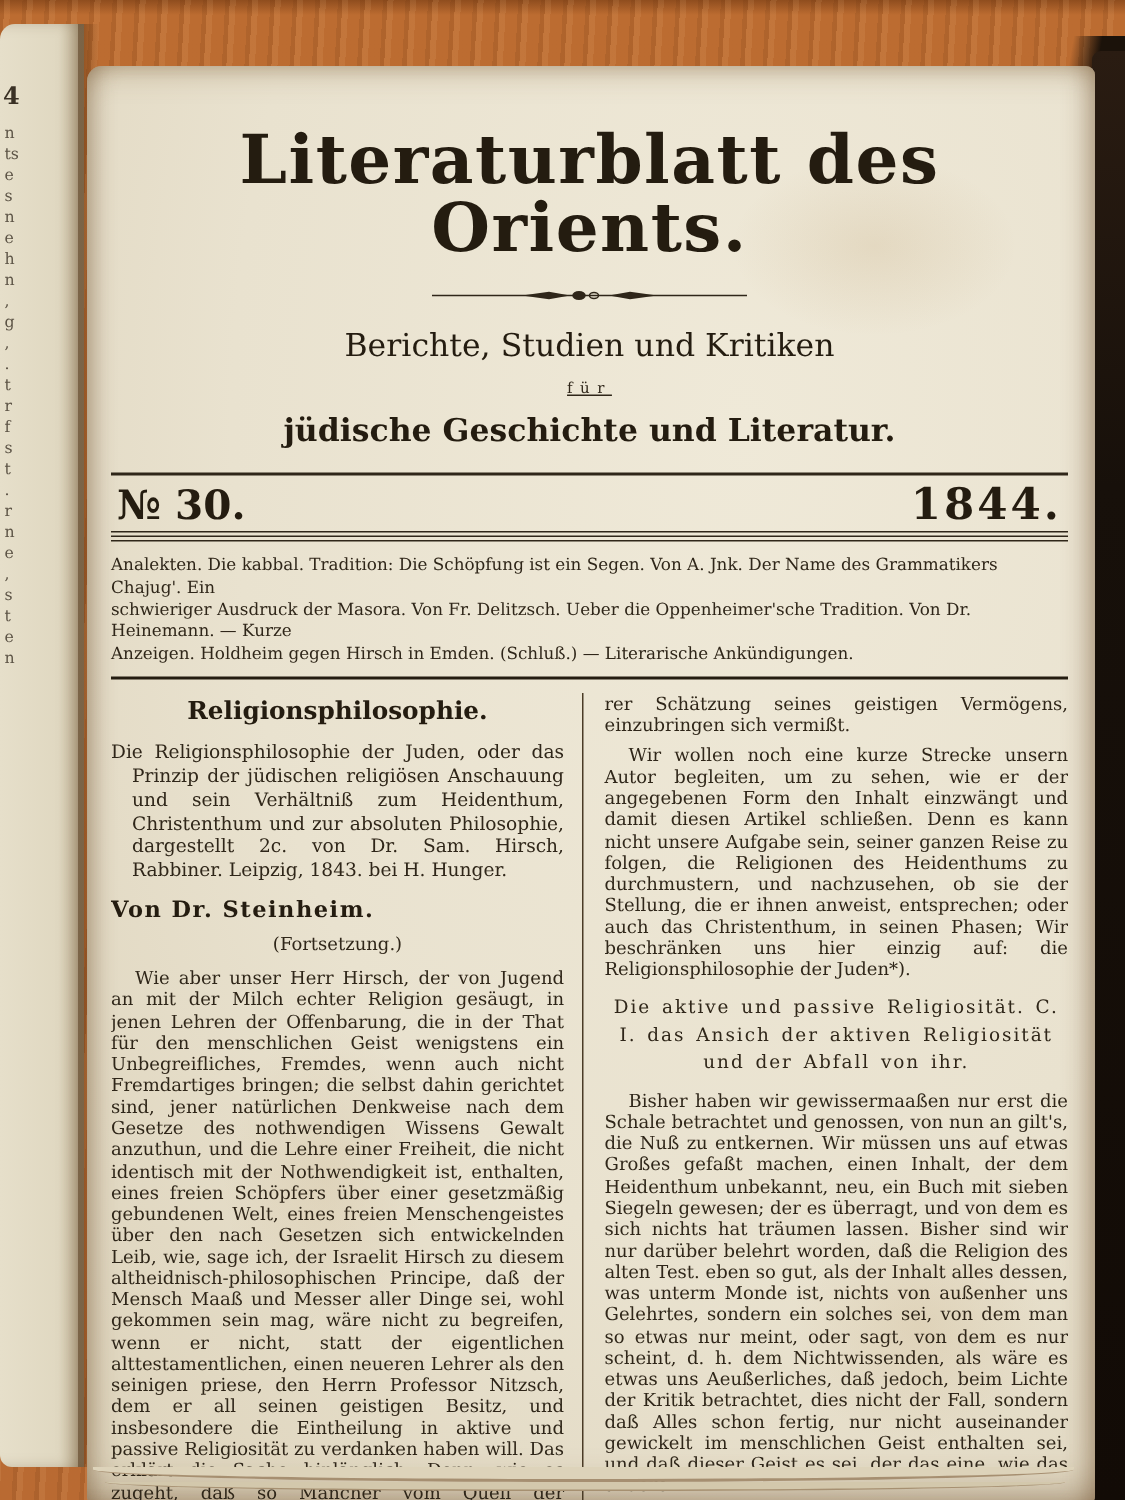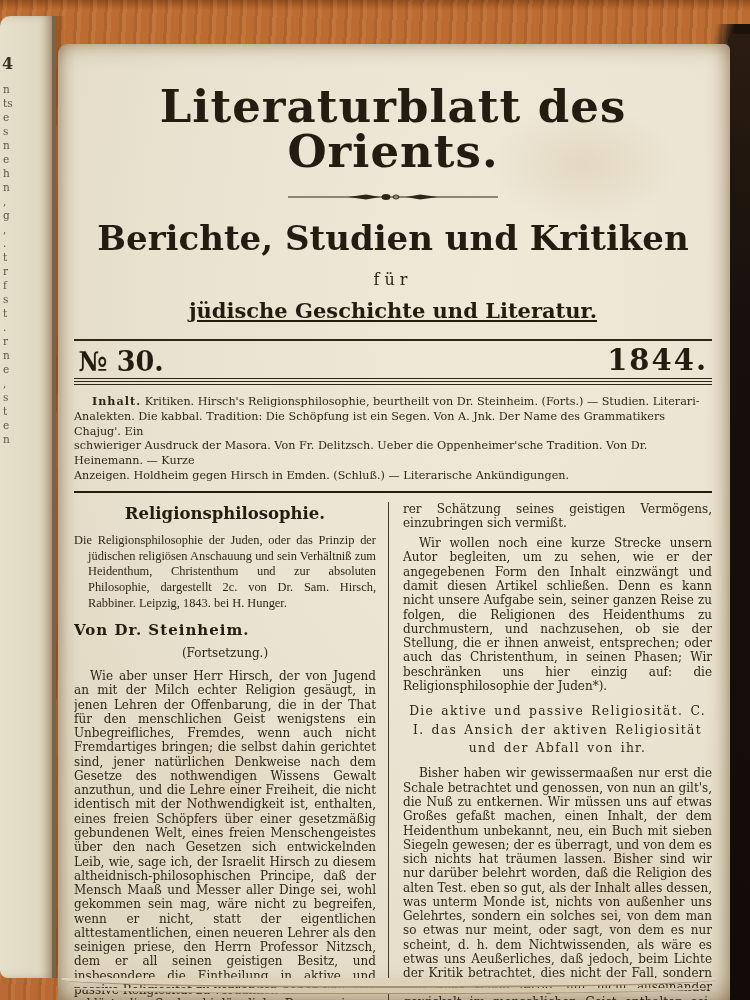--- a/index.html
+++ b/index.html
@@ -35,42 +35,42 @@
                inset 0 -22px 28px -16px rgba(95,60,25,.40);margin-top:24px;}
   .stain{position:absolute;border-radius:50%;pointer-events:none;}
   .s1{left:430px;top:60px;width:190px;height:120px;background:radial-gradient(closest-side,rgba(160,115,50,.12),rgba(160,115,50,0));}
   .s2{left:90px;top:640px;width:140px;height:200px;background:radial-gradient(closest-side,rgba(160,115,50,.10),rgba(160,115,50,0));}
   .s3{left:470px;top:760px;width:170px;height:160px;background:radial-gradient(closest-side,rgba(165,120,55,.13),rgba(165,120,55,0));}
   .content{position:relative;padding:40px 18px 0 16px;}
   
   .masthead{text-align:center;}
   h1.title{margin:0;font-size:45px;line-height:1;font-weight:bold;letter-spacing:1px;color:#241c10;}
   .ornament{margin:16px auto 0;width:210px;height:14px;display:block;}
-  .sub1{margin-top:14px;font-size:34px;font-weight:bold;color:#241c10;}
-  .sub2{margin-top:12px;font-size:16px;letter-spacing:5px;}
-  .sub3{margin-top:9px;font-size:21px;font-weight:bold;color:#241c10;text-decoration:underline;}
+  .sub1{margin-top:14px;font-size:21px;font-weight:normal;color:#241c10;}
+  .sub2{margin-top:12px;font-size:10px;letter-spacing:5px;text-decoration:underline;}
+  .sub3{margin-top:9px;font-size:21px;font-weight:bold;color:#241c10;}
   
   .issue-bar{margin-top:16px;border-top:2px solid #2f2619;border-bottom:1px solid #2f2619;
     display:flex;align-items:flex-end;justify-content:space-between;padding:2px 4px 1px 4px;}
   .issue-no{font-size:27px;font-weight:bold;color:#241c10;}
   .issue-date{font-size:16px;transform:translateX(-24px);}
   .issue-year{font-size:29px;font-weight:bold;letter-spacing:2px;color:#241c10;}
   .rule-double{height:2px;border-top:1px solid #2f2619;border-bottom:1px solid #2f2619;margin-top:2px;}
   
   .toc{margin-top:9px;font-size:11.2px;line-height:1.32;}
   .toc-line.first{text-indent:18px;}
   .toc b{letter-spacing:1px;}
   .rule-heavy{border-top:2.5px solid #241c10;margin-top:7px;}
   
   .columns{display:flex;margin-top:9px;height:566px;overflow:hidden;}
   .col{box-sizing:border-box;}
   .col.left{width:314px;padding-right:12px;}
   .col.right{flex:1;padding-left:14px;border-left:1px solid #4a3b26;}
   h2.art-head{margin:2px 0 10px;font-size:16.5px;text-align:center;font-weight:bold;color:#241c10;}
-  .citation{margin:0 0 8px;font-size:12.4px;line-height:1.28;text-align:justify;padding-left:14px;text-indent:-14px;font-family:Liberation Serif, serif;}
+  .citation{margin:0 0 8px;font-size:12.4px;line-height:1.28;text-align:justify;padding-left:14px;text-indent:-14px;}
   .byline{text-align:left;font-size:15px;font-weight:bold;letter-spacing:1px;margin:9px 0 7px;color:#241c10;}
   .cont-note{text-align:center;font-size:12px;margin-bottom:9px;}
   p.body{margin:0 0 6px;font-size:12px;line-height:1.19;text-align:justify;}
   p.indent{text-indent:16px;}
   .sec-head{text-align:center;font-size:12.3px;letter-spacing:1.3px;word-spacing:2px;line-height:1.5;margin:9px 2px 9px;}
   .fn-rule{width:92px;border-top:1px solid #2f2619;margin:9px 0 5px;}
   .footnote{margin:0;font-size:11px;line-height:1.3;text-indent:12px;text-align:justify;}
   
   .stack1,.stack2{position:absolute;background:#ddd3ba;}
   .stack1{left:62px;right:34px;bottom:12px;height:8px;border-radius:0 0 60% 60%/0 0 10px 10px;
@@ -137,21 +137,20 @@
         <div class="sub3">jüdische Geschichte und Literatur.</div>
       </header>
 
       <div class="issue-bar">
         <span class="issue-no">№ 30.</span>
         <span class="issue-year">1844.</span>
       </div>
       <div class="rule-double"></div>
 
       <div class="toc">
-        <div class="toc-line first"><b>Inhalt.</b> <span>Kritiken. Hirsch's Religionsphilosophie, beurtheilt von Dr. Steinheim. (Forts.) — Studien. Literari-</span></div>
         <div class="toc-line">Analekten. Die kabbal. Tradition: Die Schöpfung ist ein Segen. Von A. Jnk. Der Name des Grammatikers Chajug'. Ein</div>
         <div class="toc-line">schwieriger Ausdruck der Masora. Von Fr. Delitzsch. Ueber die Oppenheimer'sche Tradition. Von Dr. Heinemann. — Kurze</div>
         <div class="toc-line">Anzeigen. Holdheim gegen Hirsch in Emden. (Schluß.) — Literarische Ankündigungen.</div>
       </div>
 
       <div class="rule-heavy"></div>
 
       <div class="columns">
         <div class="col left">
           <h2 class="art-head">Religionsphilosophie.</h2>

